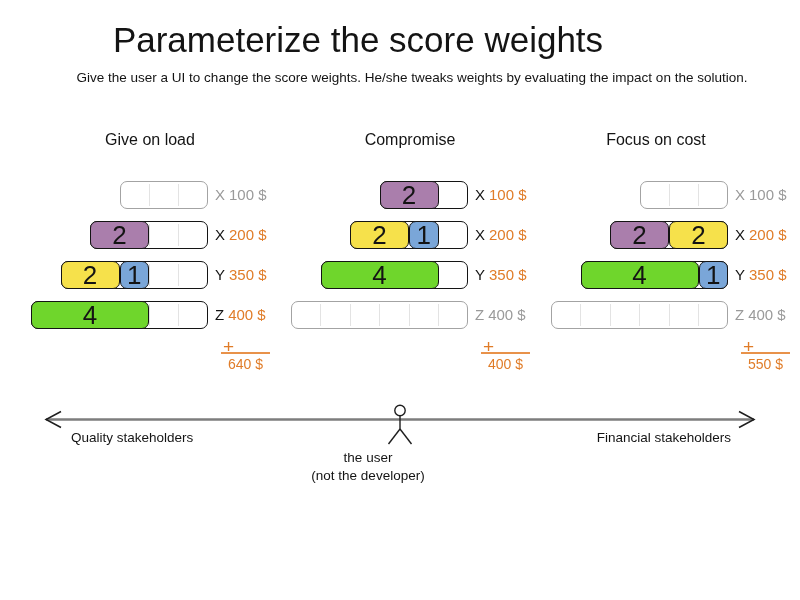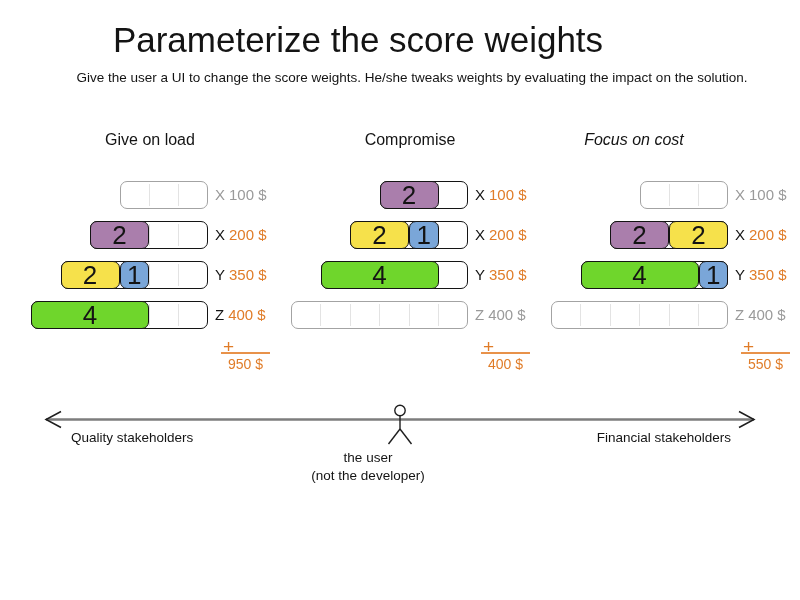--- a/index.html
+++ b/index.html
@@ -91,21 +91,21 @@
         <div class="gridline" style="left: 28px;"></div>
         <div class="gridline" style="left: 57.5px;"></div>
         <div class="gridline" style="left: 87px;"></div>
         <div class="gridline" style="left: 116.5px;"></div>
         <div class="gridline" style="left: 146px;"></div>
       </div>
       <div class="seg" style="left: 31px; top: 301px; width: 118px; background: rgb(111, 214, 44);">4</div>
       <div class="rowlabel" style="left: 215px; top: 306px;"><span class="letter">Z</span><span class="price">400 $</span></div>
       <div class="plus" style="left: 223px; top: 337px;">+</div>
       <div class="sumline" style="left: 221px; top: 352px; width: 49px;"></div>
-      <div class="sumtotal" style="left: 221px; top: 356px; width: 49px;">950 $</div>
+      <div class="sumtotal" style="left: 221px; top: 356px; width: 49px;">640 $</div>
       <div class="col-title" style="left: 410px;">Compromise</div>
       <div class="bar filled" style="left: 379.5px; top: 181px; width: 88.5px;">
         <div class="gridline" style="left: 28px;"></div>
         <div class="gridline" style="left: 57.5px;"></div>
       </div>
       <div class="seg" style="left: 379.5px; top: 181px; width: 59px; background: rgb(170, 126, 172);">2</div>
       <div class="rowlabel" style="left: 475px; top: 186px;"><span class="letter">X</span><span class="price">100 $</span></div>
       <div class="bar filled" style="left: 350px; top: 221px; width: 118px;">
         <div class="gridline" style="left: 28px;"></div>
         <div class="gridline" style="left: 57.5px;"></div>
@@ -126,21 +126,21 @@
         <div class="gridline" style="left: 28px;"></div>
         <div class="gridline" style="left: 57.5px;"></div>
         <div class="gridline" style="left: 87px;"></div>
         <div class="gridline" style="left: 116.5px;"></div>
         <div class="gridline" style="left: 146px;"></div>
       </div>
       <div class="rowlabel empty" style="left: 475px; top: 306px;"><span class="letter">Z</span><span class="price">400 $</span></div>
       <div class="plus" style="left: 483px; top: 337px;">+</div>
       <div class="sumline" style="left: 481px; top: 352px; width: 49px;"></div>
       <div class="sumtotal" style="left: 481px; top: 356px; width: 49px;">400 $</div>
-      <div class="col-title" style="left: 634px; font-style: italic;">Focus on cost</div>
+      <div class="col-title" style="left: 656px;">Focus on cost</div>
       <div class="bar empty" style="left: 639.5px; top: 181px; width: 88.5px;">
         <div class="gridline" style="left: 28px;"></div>
         <div class="gridline" style="left: 57.5px;"></div>
       </div>
       <div class="rowlabel empty" style="left: 735px; top: 186px;"><span class="letter">X</span><span class="price">100 $</span></div>
       <div class="bar filled" style="left: 610px; top: 221px; width: 118px;">
         <div class="gridline" style="left: 28px;"></div>
         <div class="gridline" style="left: 57.5px;"></div>
         <div class="gridline" style="left: 87px;"></div>
       </div>

